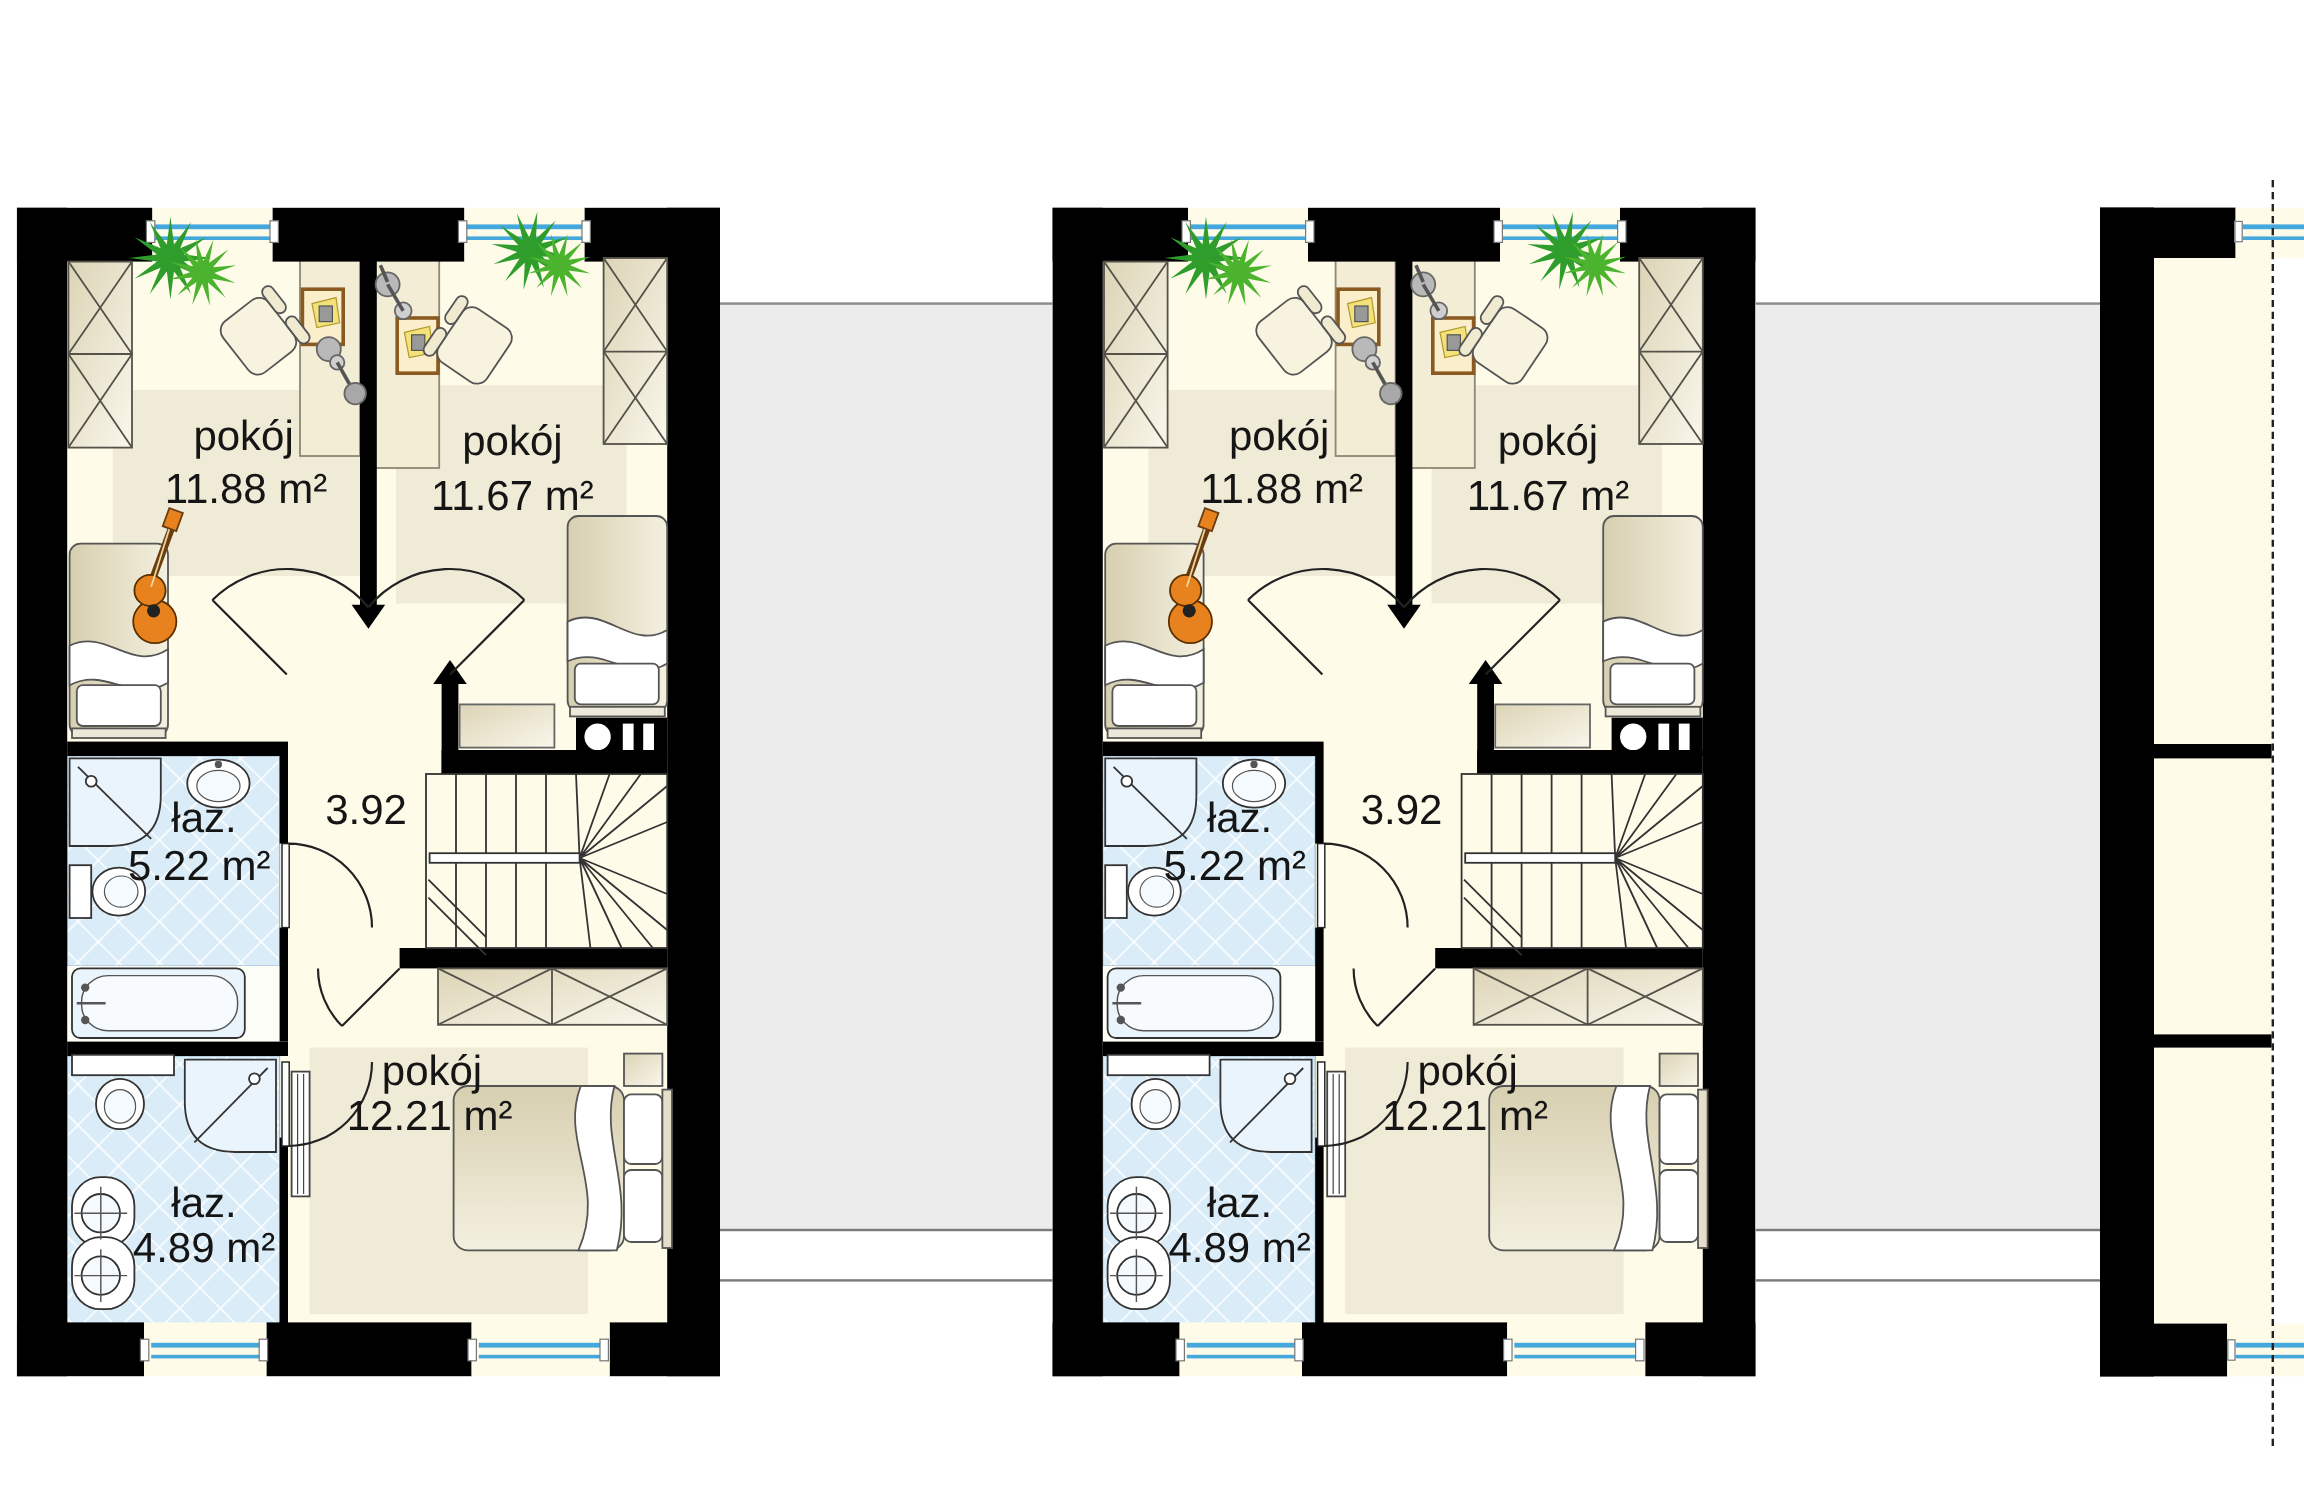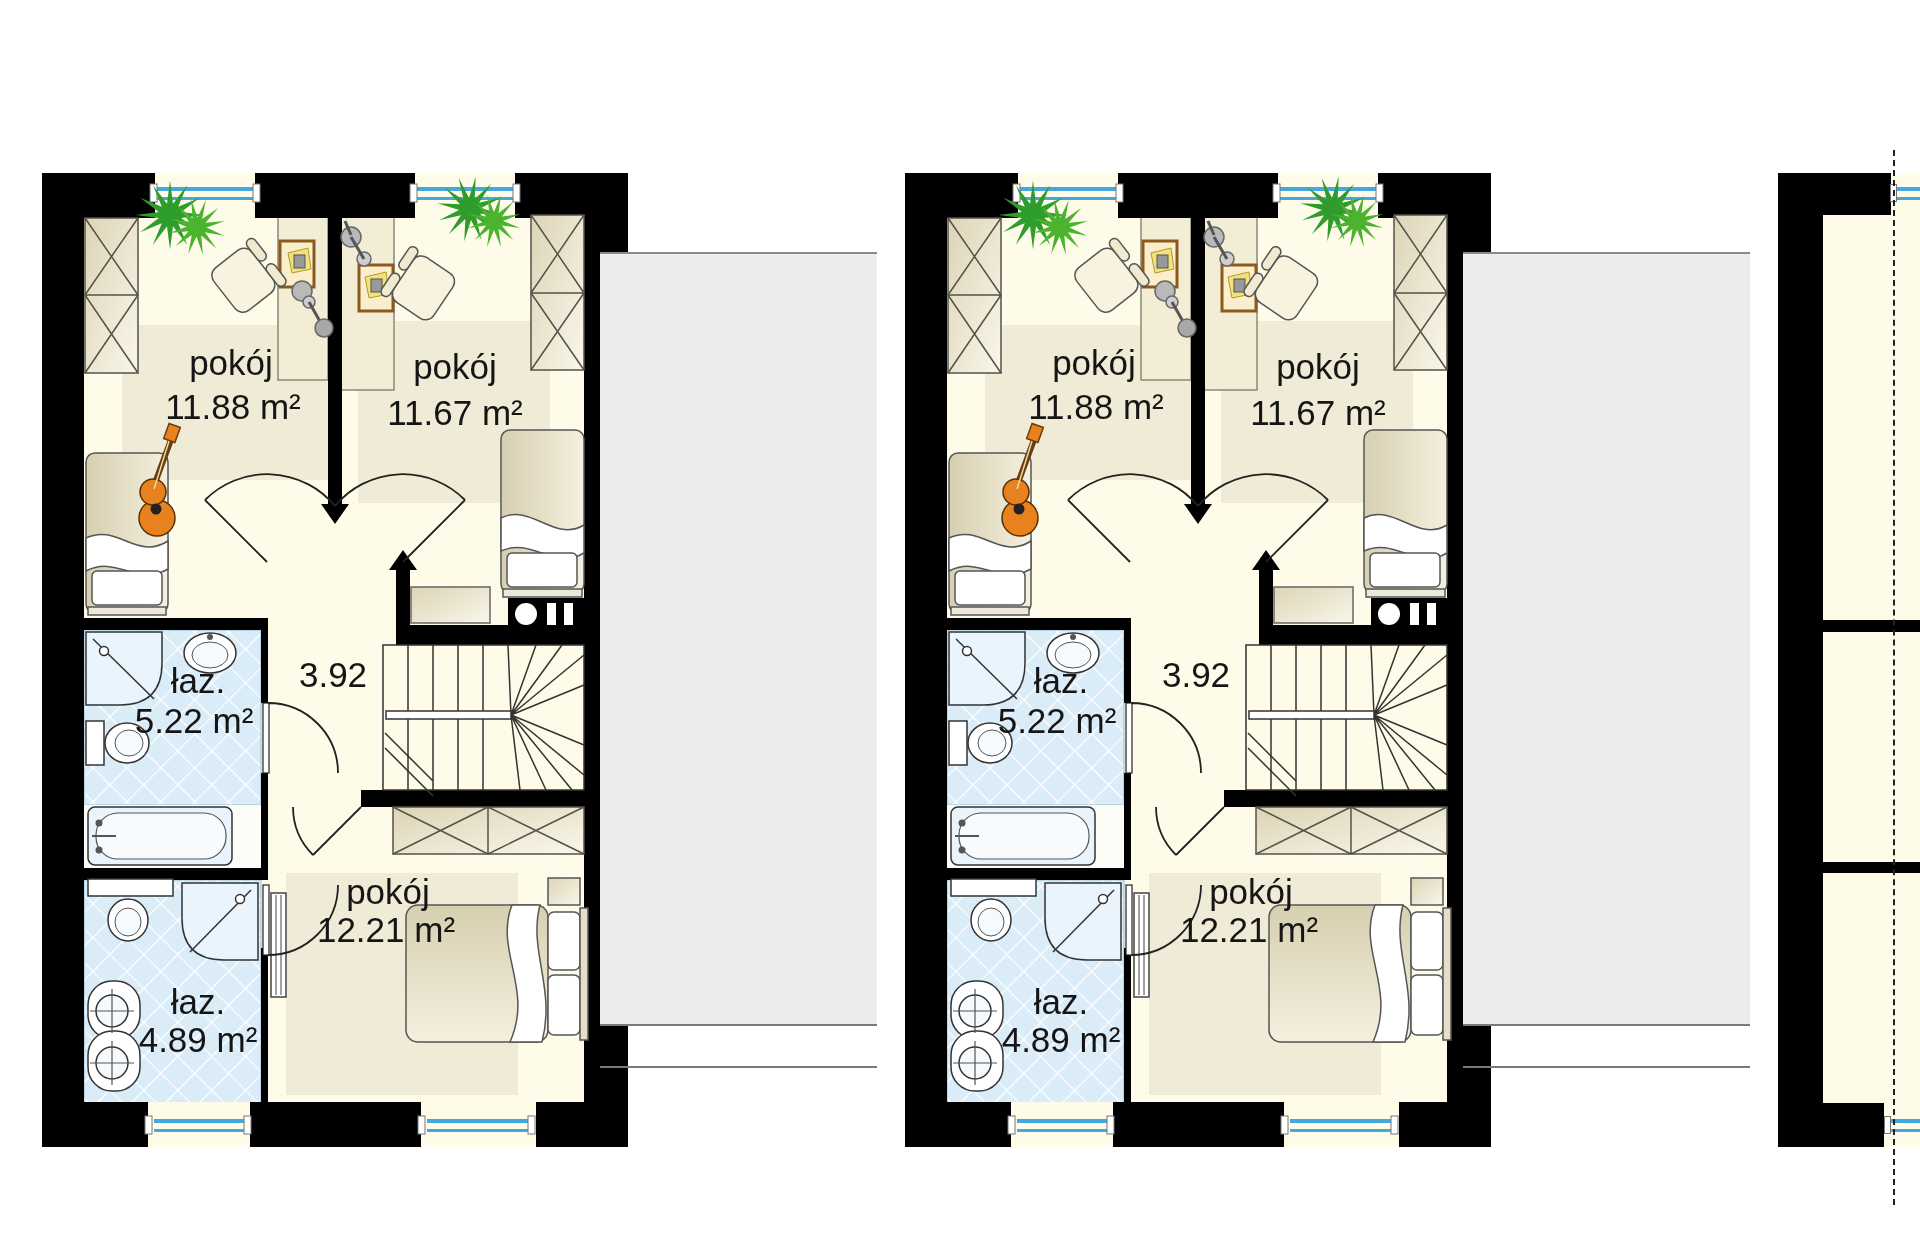--- a/index.html
+++ b/index.html
@@ -1,18 +1,18 @@
 <!DOCTYPE html>
 <html><head>
 <meta charset="utf-8">
 <style>
   html,body{margin:0;padding:0;background:#ffffff;}
   .plan{position:relative;width:1920px;height:1240px;background:#fff;overflow:hidden;
         font-family:"Liberation Sans",sans-serif;}
-  .unit{position:absolute;top:173px;width:586px;height:974px;margin-left:28px;}
+  .unit{position:absolute;top:173px;width:586px;height:974px;}
   .gap-strip{position:absolute;background:#ECECEC;border-top:2px solid #8a8a8a;}
   .gap-line{position:absolute;height:2px;background:#7a7a7a;}
   .wallblock{position:absolute;background:#000;}
   .creamblock{position:absolute;background:#FEFBE9;}
   .dash-line{position:absolute;width:0;border-left:2px dashed #222;}
   svg text{font-family:"Liberation Sans",sans-serif;font-size:35px;fill:#151515;}
 </style>
 </head>
 <body>
 

